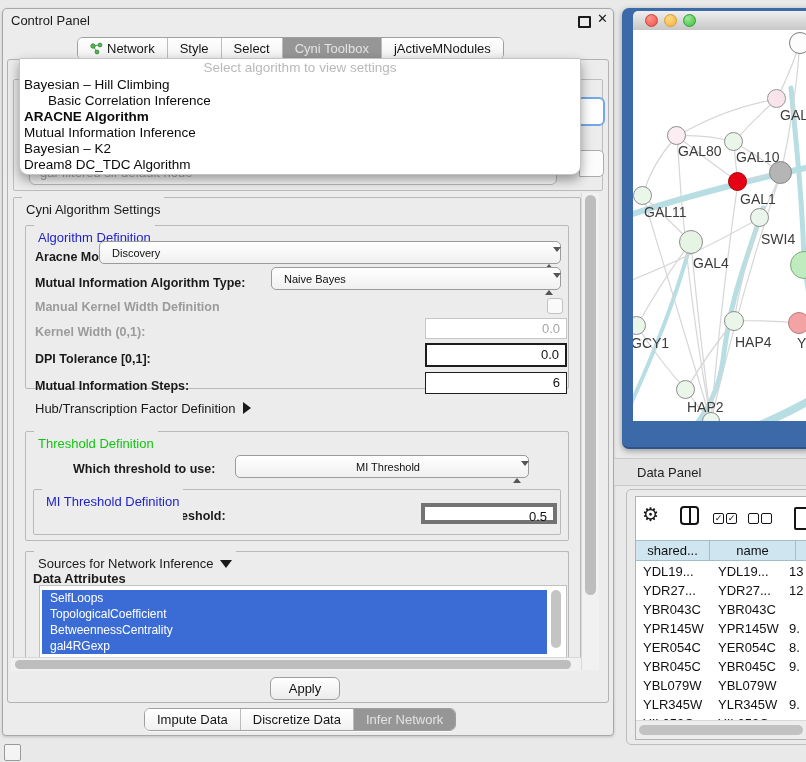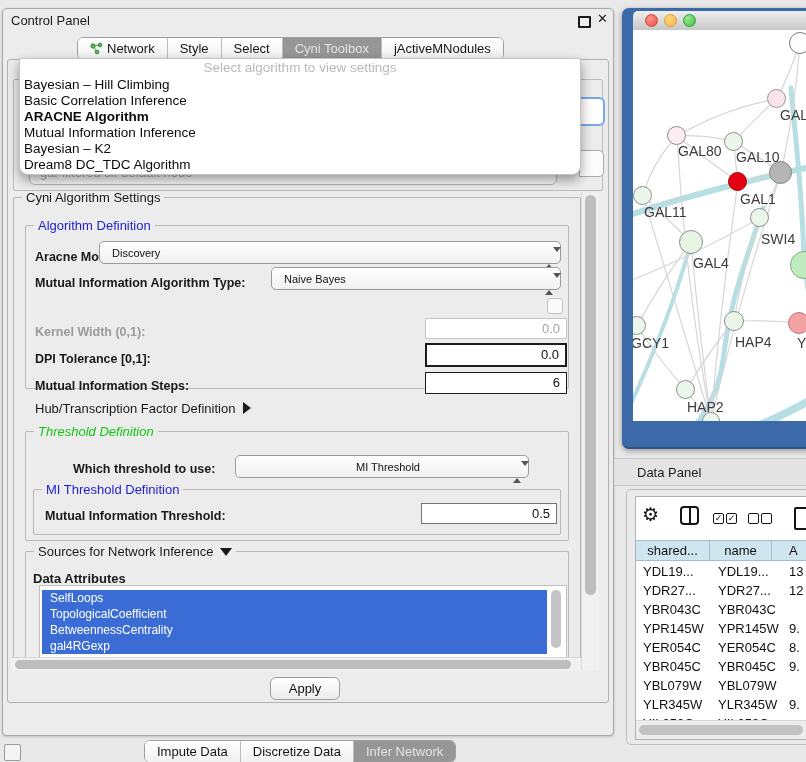--- a/index.html
+++ b/index.html
@@ -30,23 +30,23 @@
   .combo-frag{left:576px;top:88px;width:22px;height:25px;background:#fff;border:2px solid #74a7e8;
     border-radius:0 6px 6px 0;z-index:2;}
   .field-frag{left:576px;top:141px;width:23px;height:25px;background:#fcfcfc;border:1px solid #ababab;
     border-radius:0 5px 5px 0;z-index:2;}
   .bg-combo{left:26px;top:150px;width:528px;height:26px;background:#f8f8f8;border:1px solid #b8b8b8;
     border-radius:6px;z-index:2;font-size:13px;color:#a9a9a9;line-height:26px;padding-left:10px;box-sizing:border-box;}
   
   .content-frame{left:4px;top:50px;width:600px;height:642px;border:1px solid #b2b2b2;border-radius:3px;}
   
   .grp{border:1px solid #b9b9b9;border-radius:2px;}
-  .grp .ttl{position:absolute;top:-8px;left:8px;background:#ececec;padding:0 4px;font-size:13px;color:#1a1a1a;white-space:nowrap;}
+  .grp .ttl{position:absolute;top:-8px;left:8px;background:#ececec;padding:12px 4px;font-size:13px;color:#1a1a1a;white-space:nowrap;}
   .ttl.blue{color:#2222cc;}
-  .ttl.green{color:#11c511;font-style:italic;}
+  .ttl.green{color:#11c511;}
   .lbl{font-size:12.5px;font-weight:bold;color:#1a1a1a;white-space:nowrap;}
   .lbl.dis{color:#9b9b9b;}
   .combo{height:23px;background:linear-gradient(#ffffff,#f0f0f0);border:1px solid #9b9b9b;border-radius:5px;
     font-size:11px;color:#111;line-height:23px;padding-left:12px;box-sizing:border-box;}
   .arrs{position:absolute;right:7px;top:5px;width:8px;}
   .arrs .up{width:0;height:0;border-left:4px solid transparent;border-right:4px solid transparent;
     border-bottom:5px solid #555;margin-bottom:2px;}
   .arrs .dn{width:0;height:0;border-left:4px solid transparent;border-right:4px solid transparent;
     border-top:5px solid #555;}
   .fld{background:#fff;font-size:13px;text-align:right;padding-right:6px;box-sizing:border-box;color:#111;}
@@ -136,21 +136,21 @@
   <div class="abs grp-frag"></div>
   <div class="abs combo-frag"></div>
   <div class="abs field-frag"></div>
   <div class="abs bg-combo">
     <span>gal-filtered sif default node</span>
   </div>
 
   <div id="algo-dropdown" class="abs">
     <div class="abs dd-placeholder">Select algorithm to view settings</div>
     <div class="abs dd-item" style="top:18px;">Bayesian – Hill Climbing</div>
-    <div class="abs dd-item" style="top:34px;">Basic Correlation Inference</div>
+    <div class="abs dd-item" style="top:34px;margin-left:24px;">Basic Correlation Inference</div>
     <div class="abs dd-item sel" style="top:50px;">ARACNE Algorithm</div>
     <div class="abs dd-item" style="top:66px;">Mutual Information Inference</div>
     <div class="abs dd-item" style="top:82px;">Bayesian – K2</div>
     <div class="abs dd-item" style="top:98px;">Dream8 DC_TDC Algorithm</div>
   </div>
 
   <div class="abs grp" style="left:10px;top:188px;width:566px;height:466px;">
     <span class="ttl">Cyni Algorithm Settings</span>
   </div>
 
@@ -160,20 +160,21 @@
   <div class="abs lbl" style="left:32px;top:241px;">Aracne Mode:</div>
   <div class="abs combo" style="left:96px;top:232px;width:462px;">
     <span>Discovery</span>
     <span class="arrs"><span class="up"></span><span class="dn"></span></span>
   </div>
   <div class="abs combo" style="left:268px;top:258px;width:290px;">
     <span>Naive Bayes</span>
     <span class="arrs"><span class="up"></span><span class="dn"></span></span>
   </div>
   <div class="abs lbl" style="left:32px;top:267px;">Mutual Information Algorithm Type:</div>
+  <div class="abs lbl dis" style="left:32px;top:291px;">Manual Kernel Width Definition</div>
   <div class="abs checkbox" style="left:544px;top:289px;"></div>
   <div class="abs lbl dis" style="left:32px;top:316px;">Kernel Width (0,1):</div>
   <div class="abs fld" style="left:422px;top:309px;width:142px;height:21px;line-height:19px;border:1px solid #c6c6c6;color:#a5a5a5;">0.0</div>
   <div class="abs lbl" style="left:32px;top:343px;">DPI Tolerance [0,1]:</div>
   <div class="abs fld" style="left:422px;top:334px;width:142px;height:24px;line-height:20px;border:2px solid #1c1c1c;">0.0</div>
   <div class="abs lbl" style="left:32px;top:370px;">Mutual Information Steps:</div>
   <div class="abs fld" style="left:422px;top:363px;width:142px;height:22px;line-height:20px;border:1.5px solid #1c1c1c;">6</div>
 
   <div class="abs" style="left:32px;top:392px;font-size:13px;color:#1a1a1a;">
     <span>Hub/Transcription Factor Definition</span><span class="tri-right"></span>
@@ -184,21 +185,21 @@
   </div>
   <div class="abs lbl" style="left:70px;top:453px;">Which threshold to use:</div>
   <div class="abs combo" style="left:232px;top:446px;width:294px;text-align:center;">
     <span>MI Threshold</span>
     <span class="arrs"><span class="up"></span><span class="dn"></span></span>
   </div>
   <div class="abs lbl" style="left:42px;top:500px;">Mutual Information Threshold:</div>
   <div class="abs grp" style="left:30px;top:480px;width:526px;height:44px;">
     <span class="ttl blue">MI Threshold Definition</span>
   </div>
-  <div class="abs fld" style="left:418px;top:494px;width:136px;height:21px;line-height:19px;border:1px solid #737373;">0.5</div>
+  <div class="abs fld" style="left:418px;top:494px;width:136px;height:21px;line-height:19px;border:4px solid #737373;">0.5</div>
 
   <div class="abs grp" style="left:22px;top:542px;width:542px;height:112px;border-bottom:none;">
     <span class="ttl" style="display:flex;align-items:center;">
       <span>Sources for Network Inference</span>
         <span class="tri-down"></span>
     </span>
   </div>
   <div class="abs lbl" style="left:30px;top:562px;font-size:13px;">Data Attributes</div>
   <div class="abs listbox" style="left:36px;top:576px;width:526px;height:72px;">
     <div class="list-row" style="top:4px;">SelfLoops</div>
@@ -210,21 +211,21 @@
 
   <div class="abs sb-track-v" style="left:578px;top:184px;width:17px;height:477px;">
     <div class="sb-thumb" style="position:absolute;left:3px;top:2px;width:11px;height:400px;"></div>
   </div>
   <div class="abs sb-track-h" style="left:8px;top:648px;width:570px;height:13px;">
     <div class="sb-thumb" style="position:absolute;left:4px;top:2px;width:556px;height:9px;"></div>
   </div>
 
   <div class="abs apply-btn" style="left:267px;top:668px;">Apply</div>
 
-  <div class="abs segtabs" style="left:141px;top:699px;margin-top:32px;">
+  <div class="abs segtabs" style="left:141px;top:699px;">
     <div class="seg">
         <span>Impute Data</span>
       </div>
     <div class="seg">
         <span>Discretize Data</span>
       </div>
     <div class="seg sel">
         <span>Infer Network</span>
       </div>
   </div>
@@ -310,21 +311,21 @@
     <div class="abs gear">⚙</div>
     <div class="abs colicon"></div>
     <div class="cbx" style="left:77px;">✓</div>
     <div class="cbx" style="left:90px;">✓</div>
     <div class="cbx" style="left:112px;"></div>
     <div class="cbx" style="left:125px;"></div>
     <div class="abs docicon"></div>
 
     <div class="abs thead">
       <div class="th" style="width:75px;">shared...</div>
-      <div class="th" style="width:63px;">name</div>
+      <div class="th" style="width:87px;">name</div>
       <div class="th" style="width:80px;text-align:left;padding-left:17px;">A</div>
     </div>
 
     <div class="trow" style="top:65px;">
       <span class="td" style="left:7px;">YDL19...</span>
       <span class="td" style="left:82px;">YDL19...</span>
       <span class="td" style="left:153px;">13</span>
     </div>
     <div class="trow" style="top:84px;">
       <span class="td" style="left:7px;">YDR27...</span>

